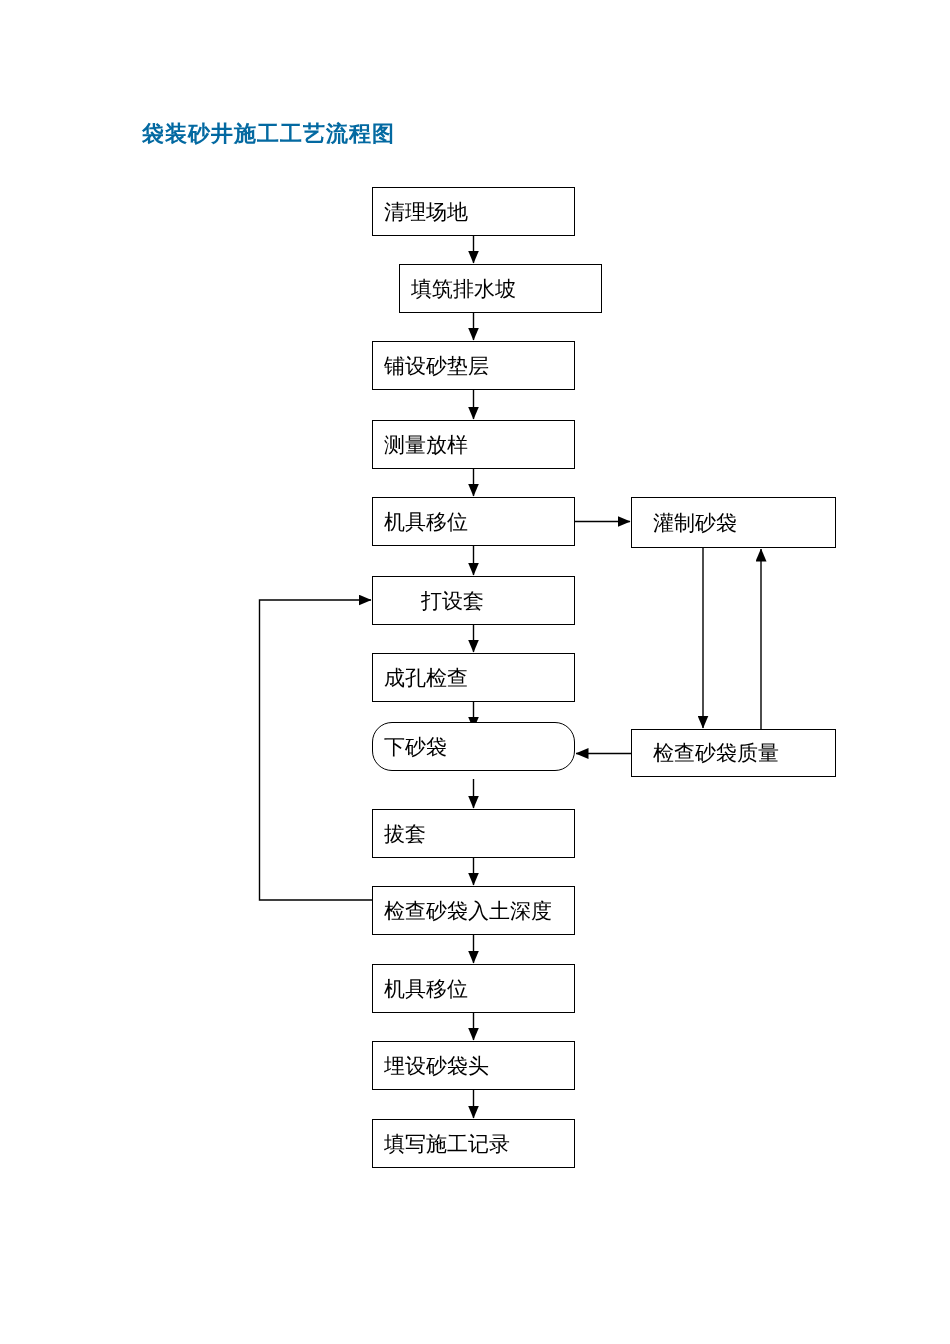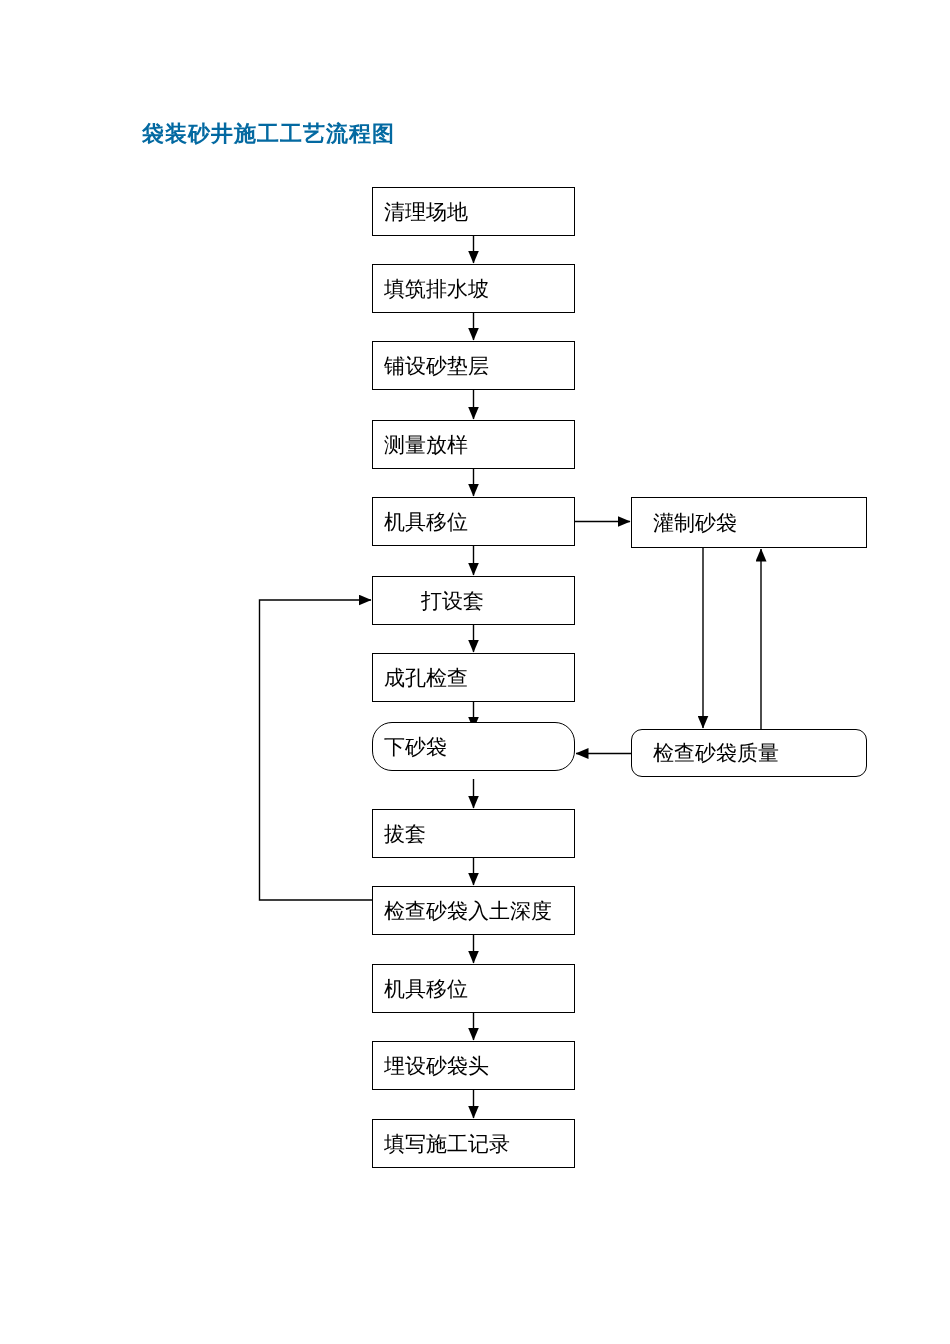--- a/index.html
+++ b/index.html
@@ -41,38 +41,38 @@
     background: #ffffff;
     display: flex;
     align-items: center;
     padding-left: 11px;
     font-family: Liberation Mono, monospace;
     font-size: 21px;
     color: #000000;
     white-space: nowrap;
   }
   .main-col { left: 372px; width: 203px; height: 49px; }
-  .side-col { left: 631px; width: 236px; padding-left: 21px; }
+  .side-col { left: 631px; width: 205px; padding-left: 21px; }
 
   .box-1  { top: 187px; }
-  .box-2  { top: 264px; }
+  .box-2  { top: 264px; margin-left: 27px; }
   .box-3  { top: 341px; }
   .box-4  { top: 420px; }
   .box-5  { top: 497px; }
   .box-6  { top: 576px; padding-left: 48px; }
   .box-7  { top: 653px; }
   .box-8  { top: 722px; border-radius: 20px; }
   .box-9  { top: 809px; }
   .box-10 { top: 886px; }
   .box-11 { top: 964px; }
   .box-12 { top: 1041px; }
   .box-13 { top: 1119px; }
 
   .side-a { top: 497px; height: 51px; }
-  .side-b { top: 729px; height: 48px; border-radius: 11px; }
+  .side-b { top: 729px; height: 48px; }
 </style>
 </head>
 <body>
 
 <div class="page">
 
   <h1 class="doc-title">袋装砂井施工工艺流程图</h1>
 
   <svg class="connector-layer" width="950" height="1344" viewBox="0 0 950 1344" xmlns="http://www.w3.org/2000/svg">
     <defs>

